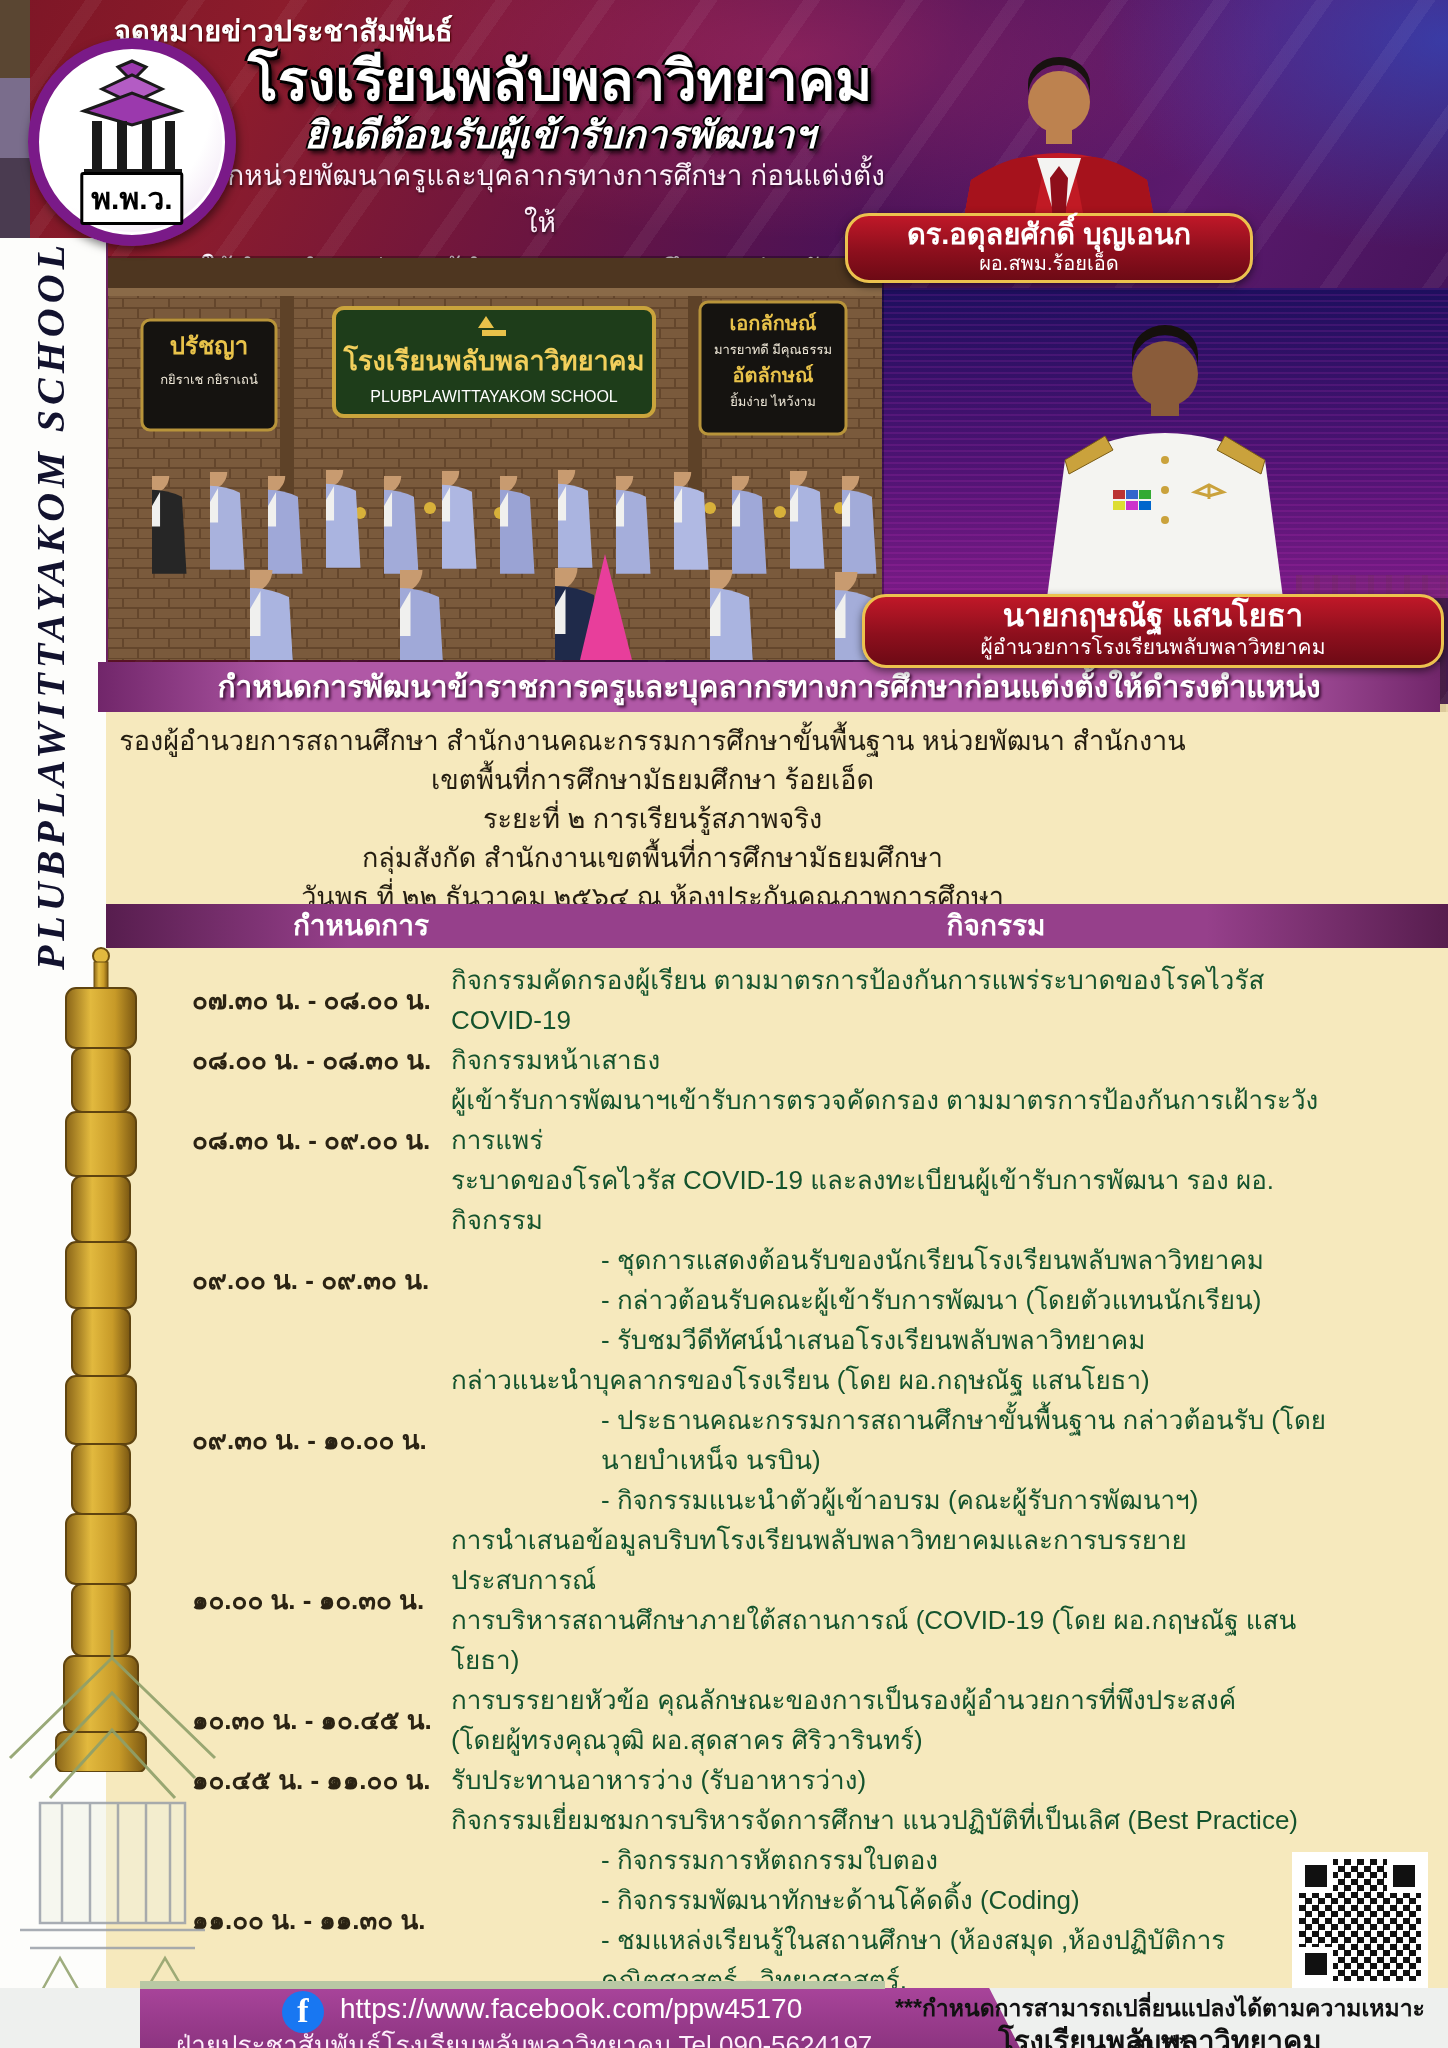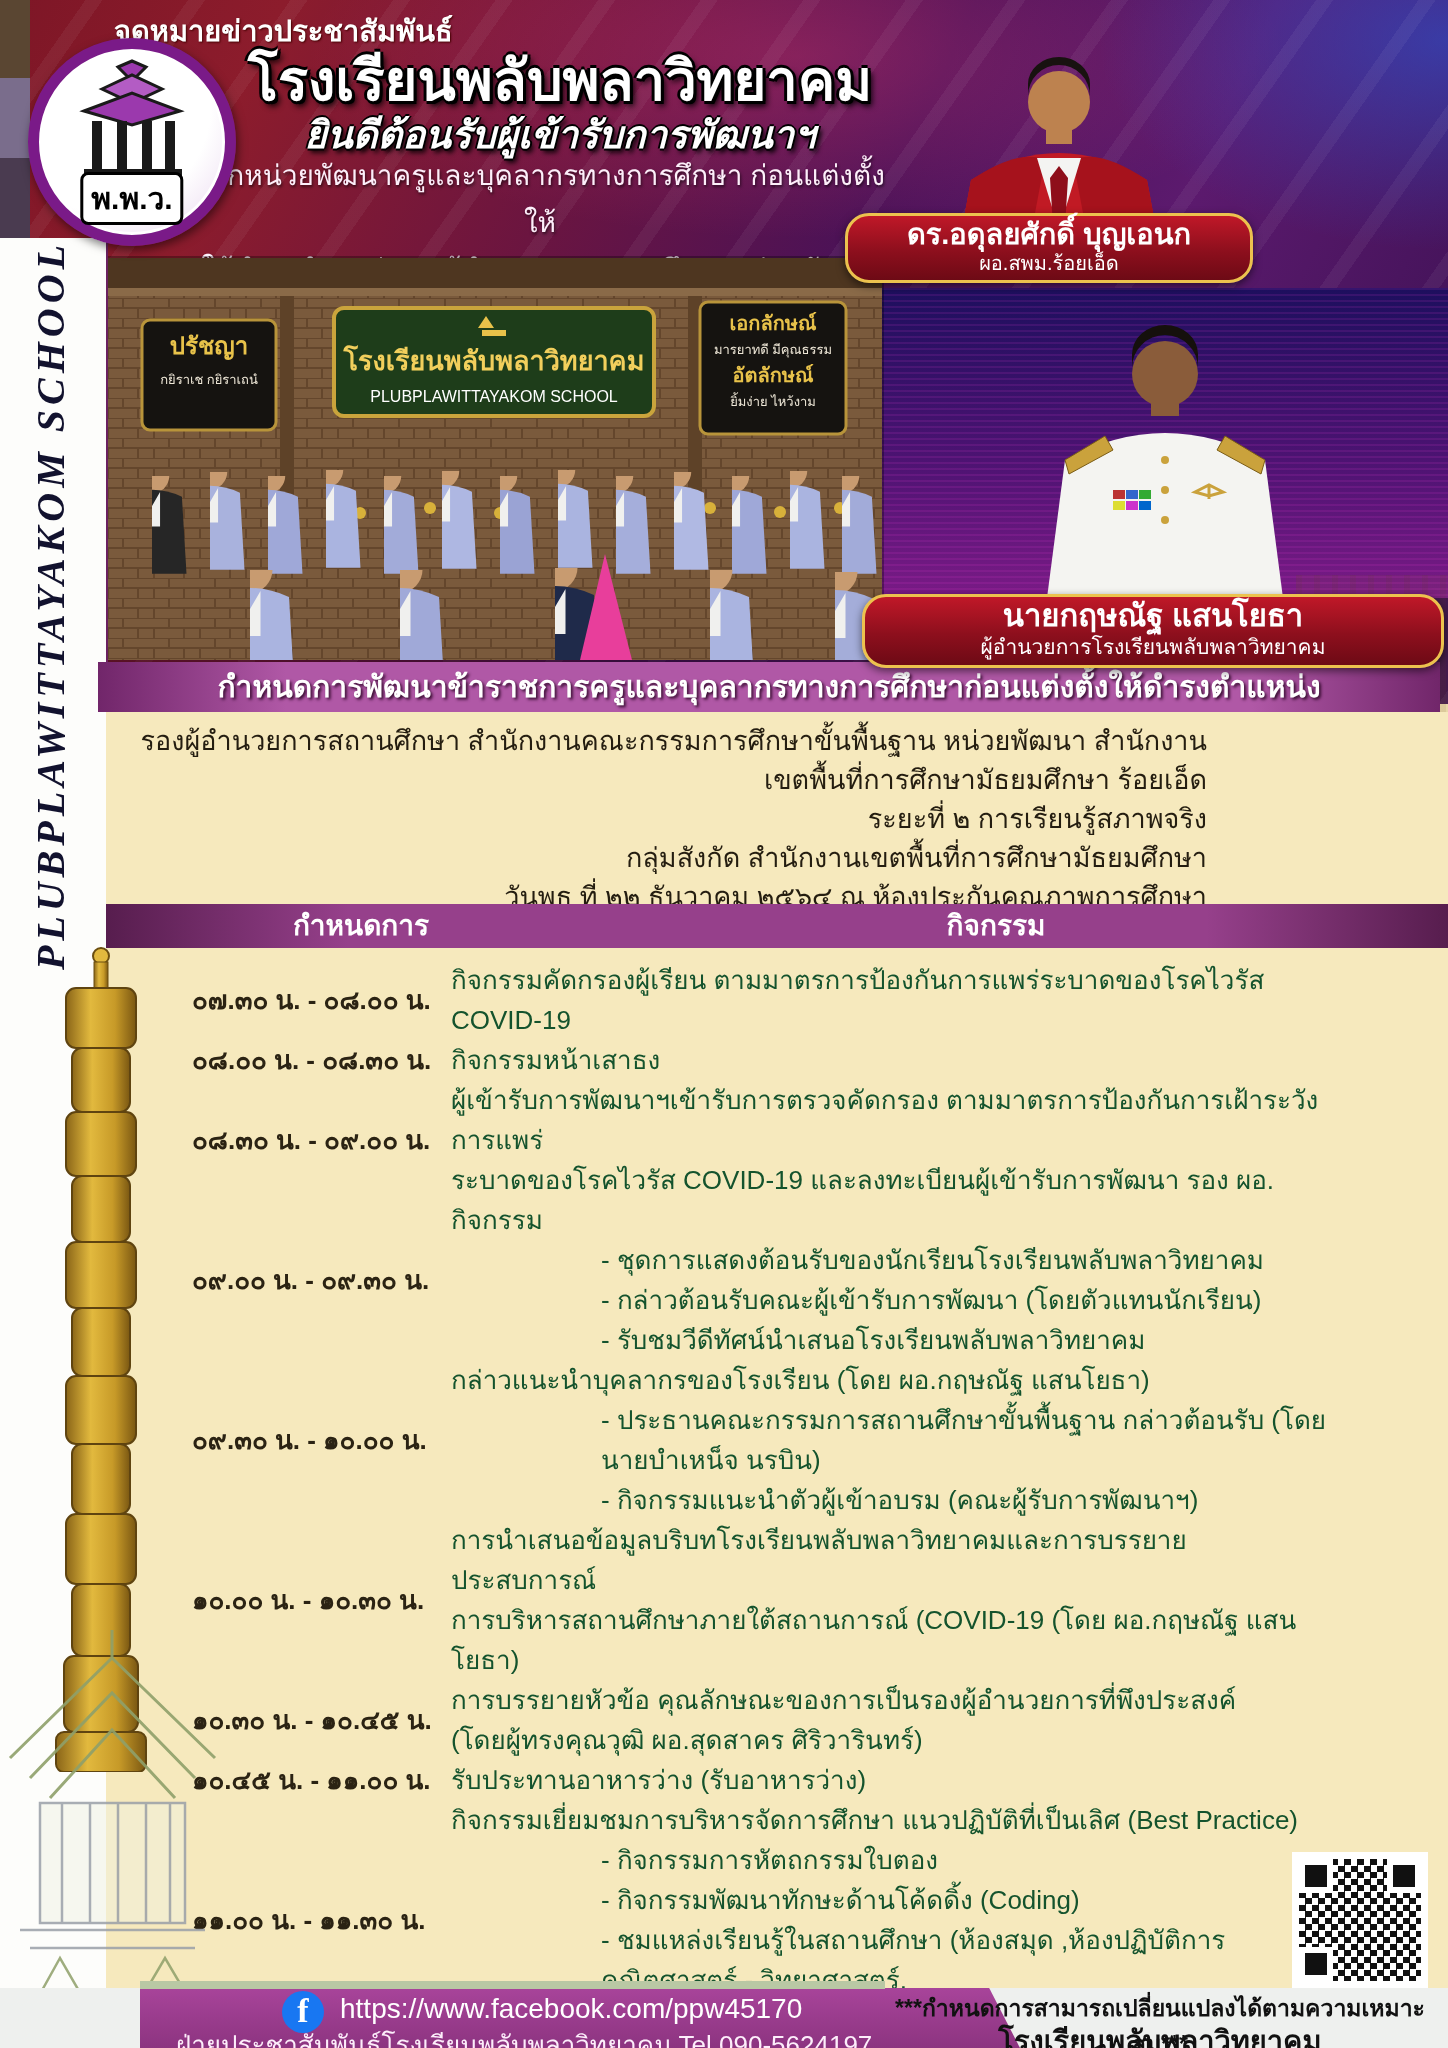--- a/index.html
+++ b/index.html
@@ -24,21 +24,21 @@
       text-shadow:-2px 0 0 #000,2px 0 0 #000,0 -2px 0 #000,0 2px 0 #000,3px 4px 5px #000;}
   .hintro{position:absolute;left:180px;top:152px;width:720px;text-align:center;color:#fdeffa;
       font-size:28px;line-height:47px;text-shadow:1px 2px 3px rgba(0,0,0,.6);}
 
   
   .logo{position:absolute;left:28px;top:38px;width:186px;height:186px;border-radius:50%;
       background:radial-gradient(circle at 35% 30%,#ffffff 60%,#e8d5ee 100%);
       border:11px solid #7a1a88;box-shadow:0 0 0 3px #fff inset,2px 4px 10px rgba(0,0,0,.5);z-index:6;}
   .logo svg{position:absolute;left:23px;top:10px;}
   .logo .ppw{position:absolute;left:50%;bottom:10px;transform:translateX(-50%);
-      background:#fff;border:3px solid #000;border-radius:8px;padding:0 8px;
+      background:#fff;border:3px solid #000;border-radius:3px;padding:0 8px;
       font-weight:bold;font-size:30px;color:#000;white-space:nowrap;}
 
   
   .redman{position:absolute;left:872px;top:16px;width:375px;height:250px;z-index:2;}
   .badge{background:linear-gradient(180deg,#c01828 0%,#8d0f1d 55%,#6d0a15 100%);
       border:3px solid #ecc24e;border-radius:24px;color:#fff;text-align:center;z-index:5;
       box-shadow:0 3px 8px rgba(0,0,0,.55);}
   .badge1{position:absolute;left:845px;top:213px;width:402px;height:64px;}
   .badge .nm{font-weight:bold;font-size:29px;line-height:36px;}
   .badge .tt{font-size:20px;line-height:22px;}
@@ -72,22 +72,22 @@
        linear-gradient(180deg,rgba(140,100,40,.10),rgba(150,105,35,.30) 60%,rgba(150,105,35,.12));}
 
   
   .banner{position:absolute;left:98px;top:662px;width:1342px;height:50px;z-index:4;
       background:linear-gradient(90deg,#71266a,#b058a6 14%,#b058a6 86%,#71266a);
       color:#fff;font-weight:bold;font-size:30px;text-align:center;line-height:50px;
       text-shadow:2px 2px 3px #3a0e33;}
 
   
   .cream{position:absolute;left:106px;top:712px;width:1342px;height:1276px;background:#f6e9bd;z-index:3;}
-  .sintro{position:absolute;left:0;top:10px;width:1093px;text-align:right;color:#241d10;
-      font-size:27px;line-height:39px;margin-left:8px;}
+  .sintro{position:absolute;left:0;top:10px;width:1093px;text-align:center;color:#241d10;
+      font-size:27px;line-height:39px;}
   .thead{position:absolute;left:0;top:192px;width:1342px;height:44px;
       background:linear-gradient(90deg,#571d4e,#96408b 18%,#96408b 82%,#571d4e);
       color:#fff;font-weight:bold;font-size:28px;line-height:44px;}
   .thead .c1{position:absolute;left:90px;width:330px;text-align:center;}
   .thead .c2{position:absolute;left:640px;width:500px;text-align:center;}
   .rows{position:absolute;left:0;top:248px;width:1342px;}
   .srow{display:flex;align-items:center;}
   .stime{flex:0 0 345px;box-sizing:border-box;padding-left:86px;font-weight:bold;color:#2b2313;
       font-size:26px;line-height:40px;}
   .sact{flex:1;color:#14532d;font-size:26px;line-height:40px;padding-right:120px;}

